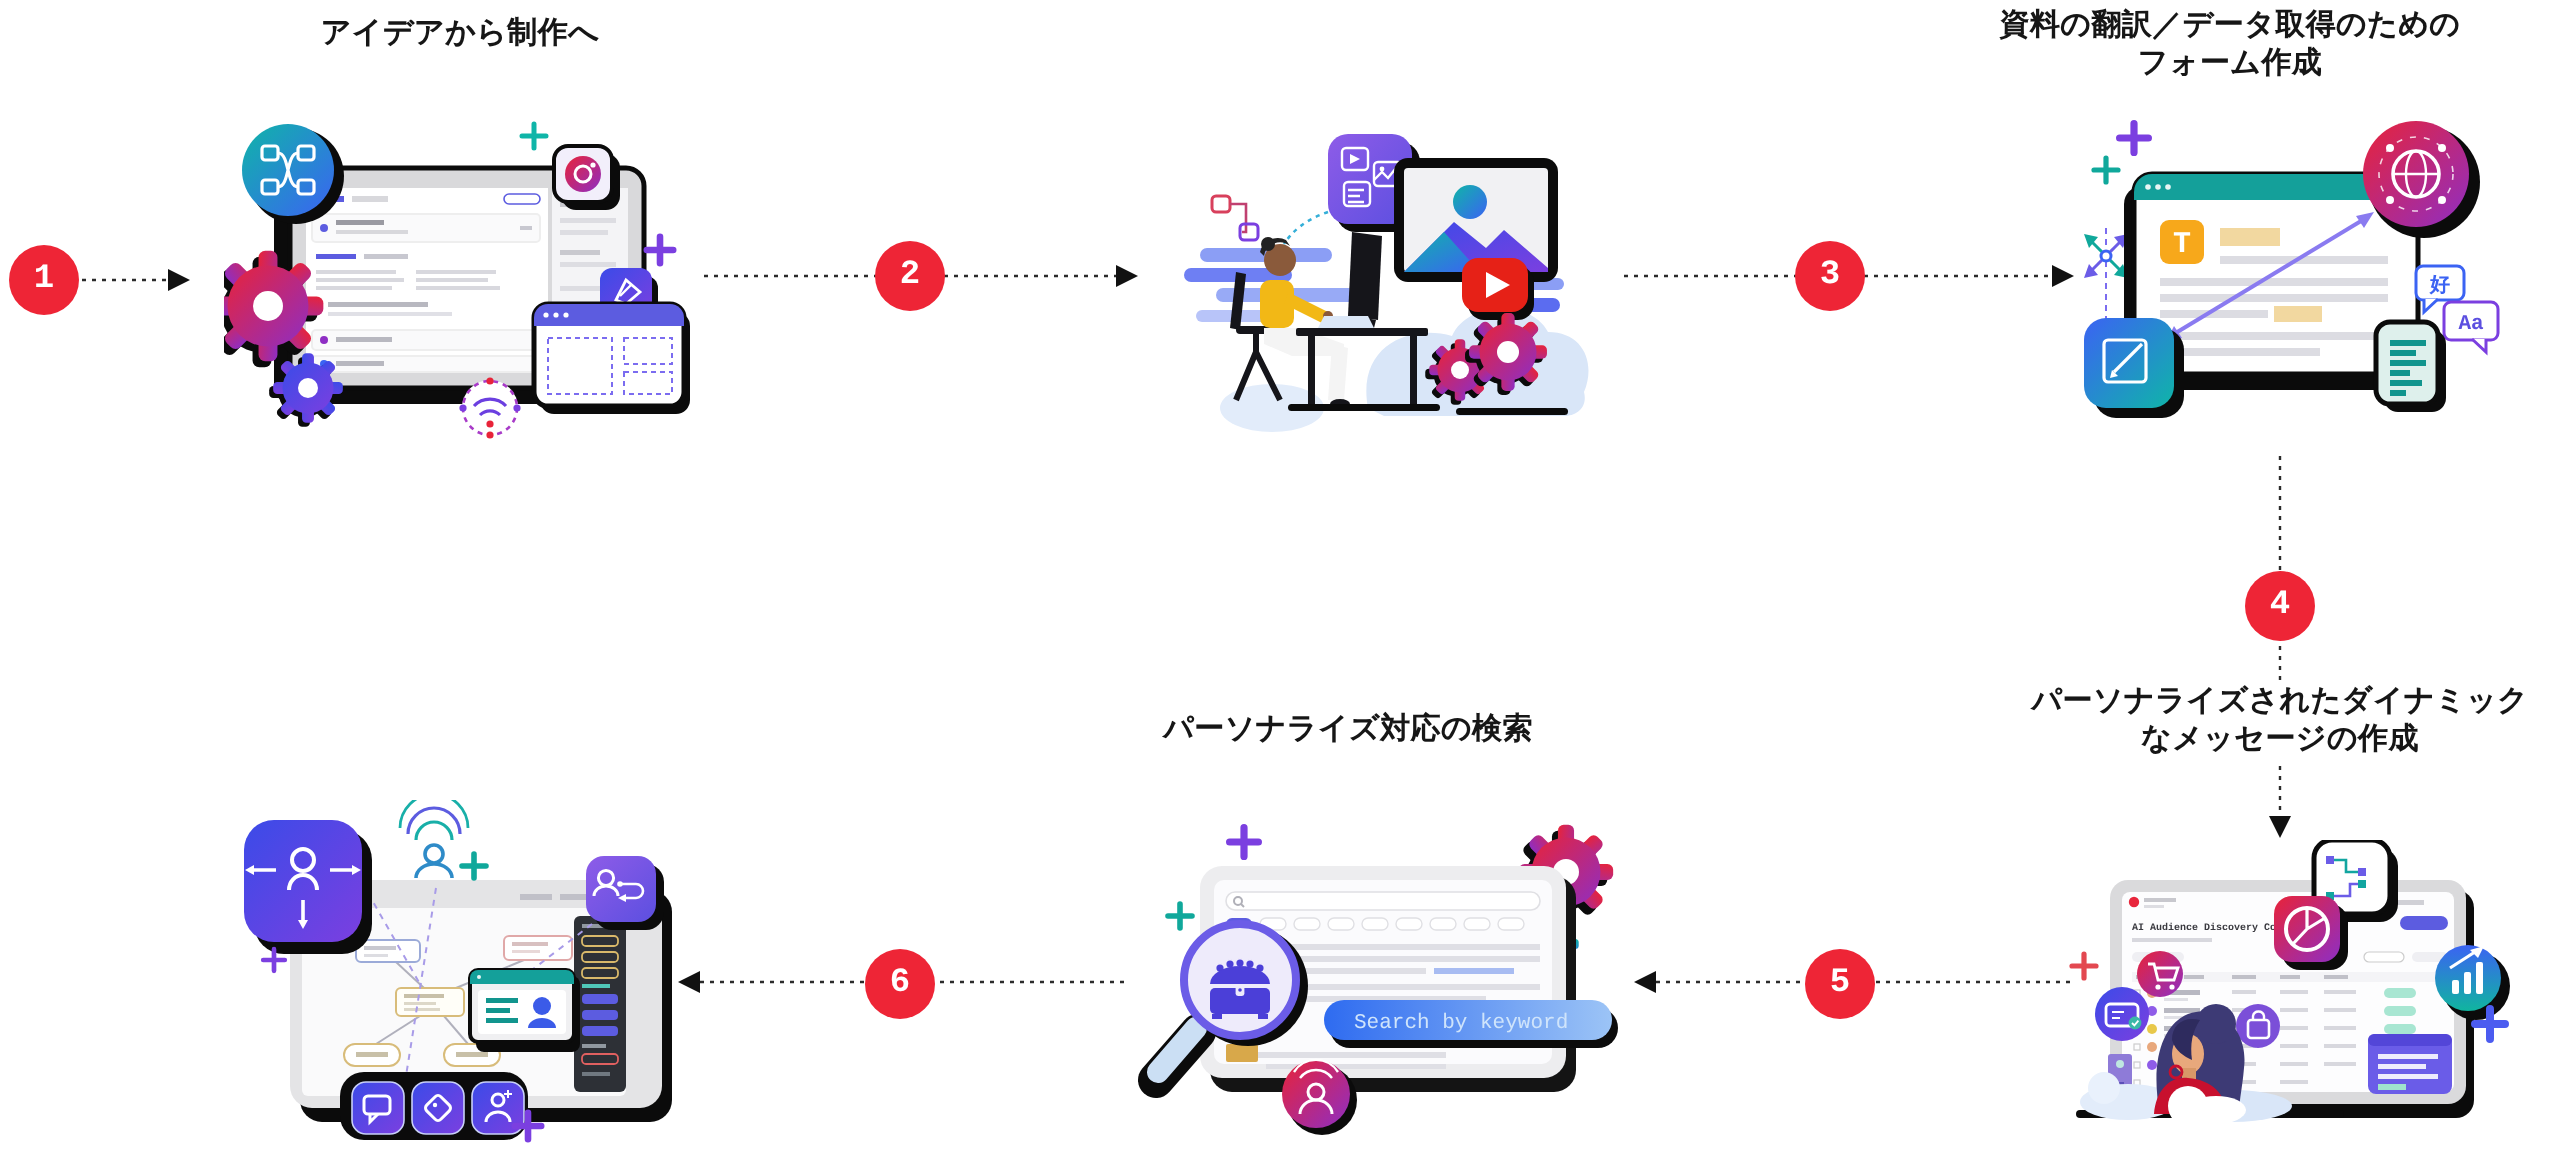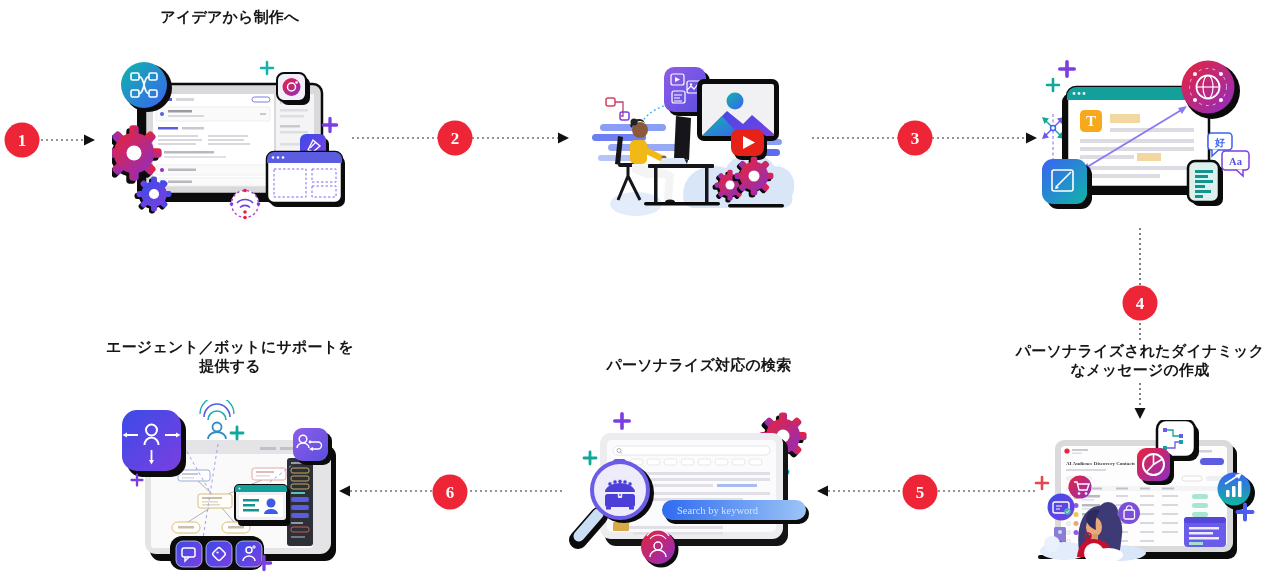--- a/index.html
+++ b/index.html
@@ -1,17 +1,17 @@
 <!DOCTYPE html>
 <html><head>
 <meta charset="utf-8">
 <style>
   html,body{margin:0;padding:0;background:#ffffff;}
   .canvas{position:relative;width:1280px;height:577px;background:#fff;overflow:hidden;
-          font-family:Liberation Serif, serif;}
+          font-family:Liberation Mono, monospace;}
   .step-label{position:absolute;width:320px;text-align:center;font-size:15px;font-weight:700;
               color:#161616;line-height:19px;white-space:pre-line;letter-spacing:0.2px;}
   .step-label.masked{background:#fff;}
   .badge{position:absolute;width:35px;height:35px;border-radius:50%;background:#EE2536;
          color:#fff;display:flex;align-items:center;justify-content:center;
          font-size:17px;font-weight:700;transform:translate(-50%,-50%);z-index:6;}
   .arrows{position:absolute;left:0;top:0;z-index:4;pointer-events:none;}
   .illus{position:absolute;z-index:2;}
   .lbl{z-index:5;}
 </style>
@@ -76,25 +76,25 @@
       <polygon points="84,134.5 95,140 84,145.5"></polygon>
       <polygon points="558,132.5 569,138 558,143.5"></polygon>
       <polygon points="1026,132.5 1037,138 1026,143.5"></polygon>
       <polygon points="1134.5,408 1140,419 1145.5,408"></polygon>
       <polygon points="828,485.5 817,491 828,496.5"></polygon>
       <polygon points="350,485.5 339,491 350,496.5"></polygon>
     </g>
   </svg>
 
   <div class="step-label lbl" style="left:70px;top:8px">アイデアから制作へ</div>
+  <div class="step-label lbl" style="left:955px;top:4px">資料の翻訳／データ取得のための
+フォーム作成</div>
   <div class="step-label lbl masked" style="left:980px;top:342px">パーソナライズされたダイナミック
 なメッセージの作成</div>
-  <div class="step-label lbl" style="left:539px;top:356px">パーソナライズ対応の検索</div>
-  <div class="step-label lbl" style="left:70px;top:338px">エージェント／ボットにサポートを
-提供する</div>
+  <div class="step-label lbl" style="left:514px;top:356px">パーソナライズ対応の検索</div>
 
   <div class="badge" style="left: 22px; top: 140px; background: rgb(238, 37, 54); color: rgb(255, 255, 255);">
       <span>1</span>
     </div>
   <div class="badge" style="left: 455px; top: 138px; background: rgb(238, 37, 54); color: rgb(255, 255, 255);">
       <span>2</span>
     </div>
   <div class="badge" style="left: 915px; top: 138px; background: rgb(238, 37, 54); color: rgb(255, 255, 255);">
       <span>3</span>
     </div>

